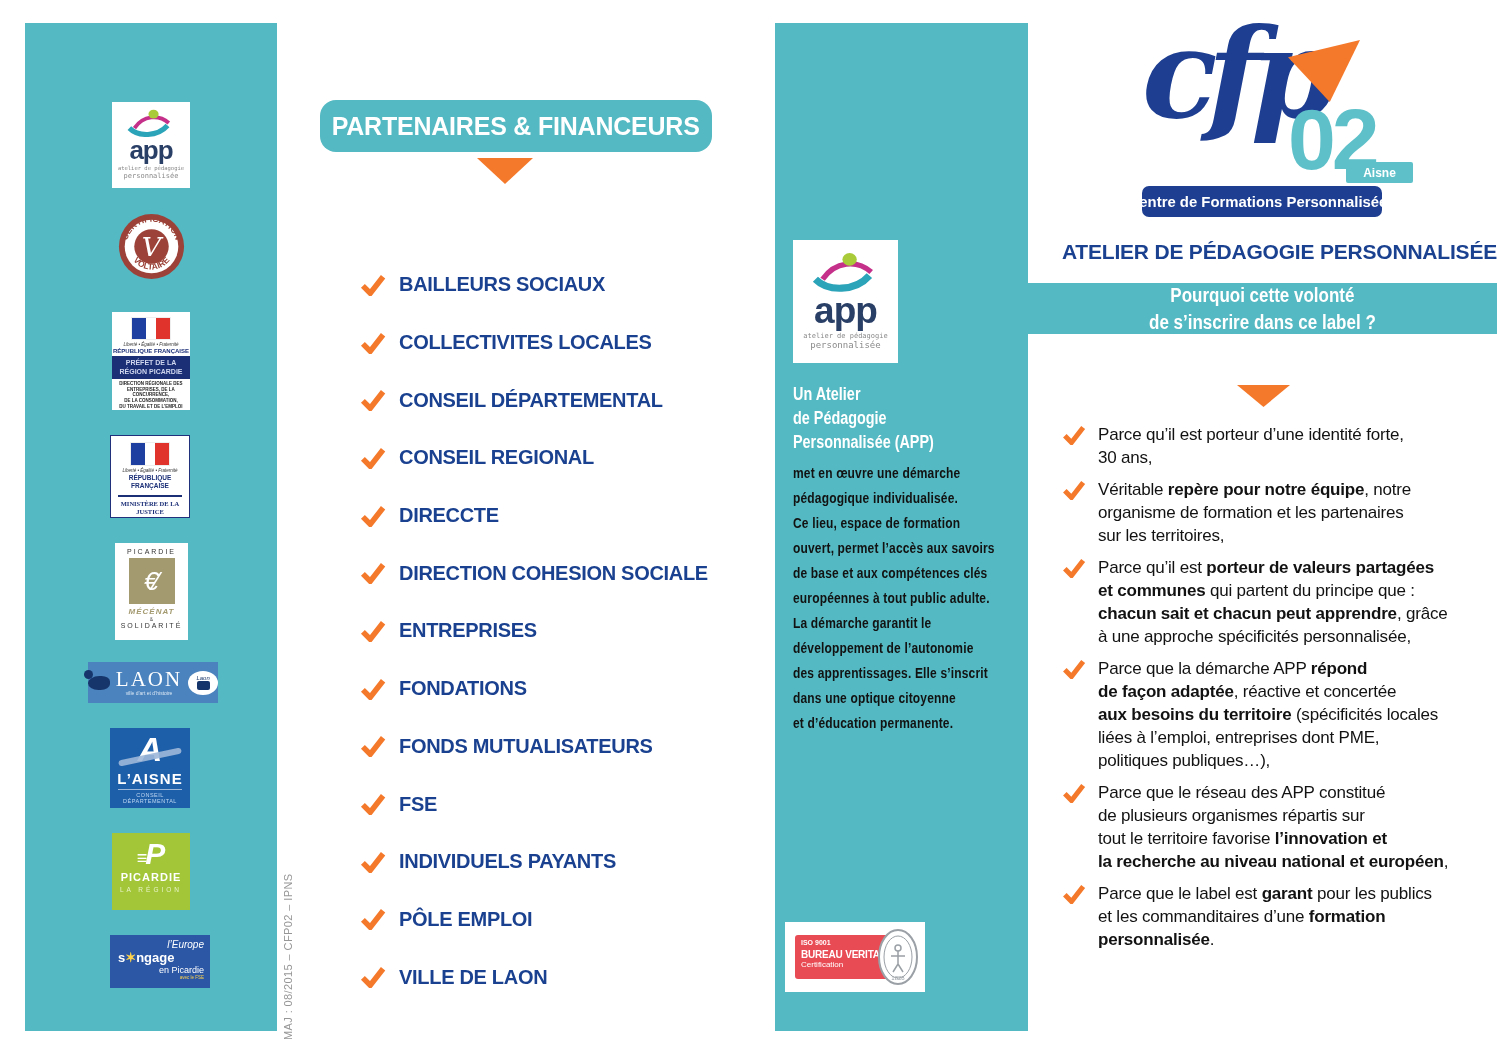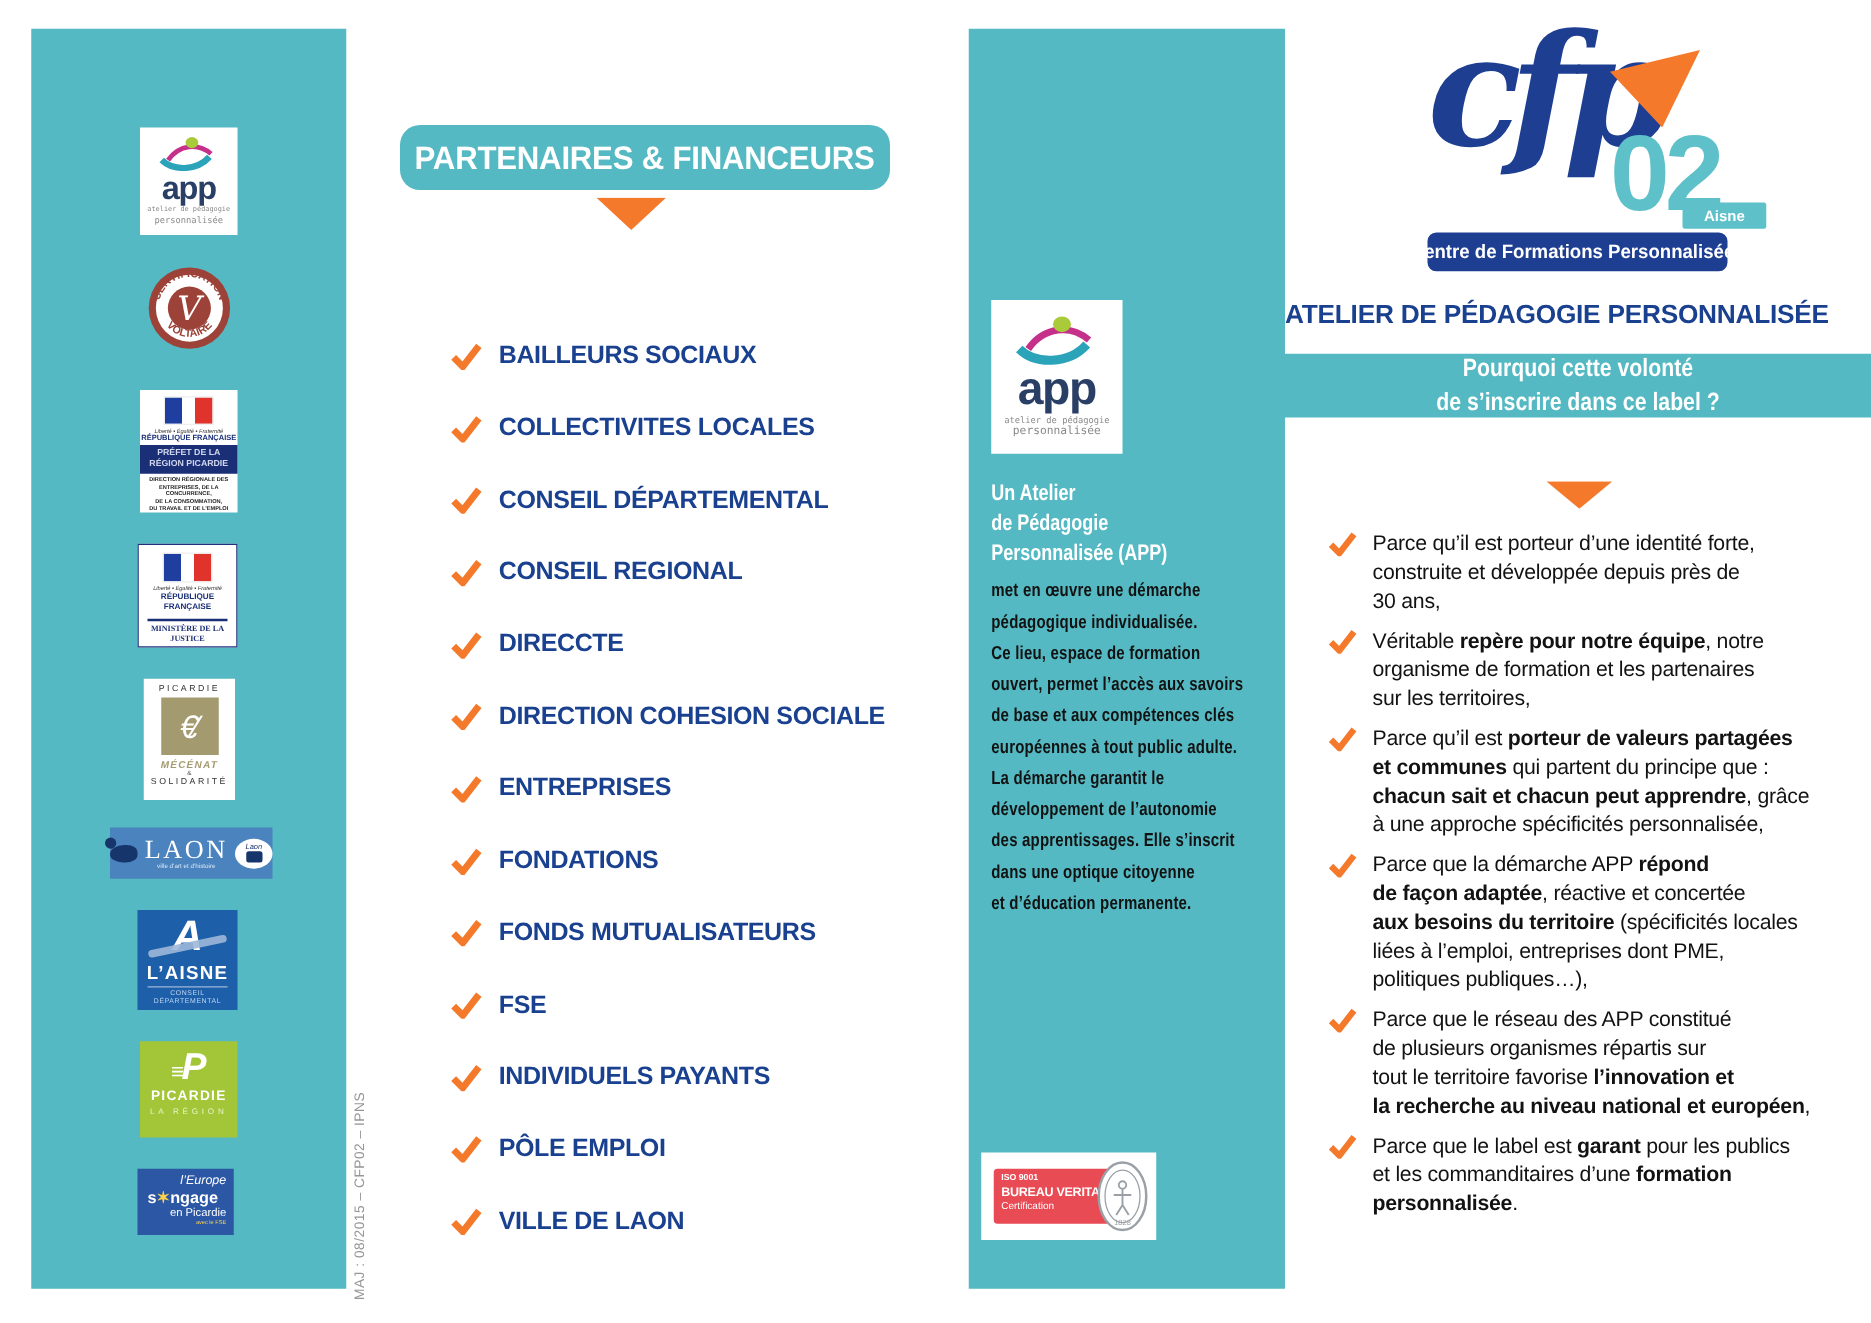--- a/index.html
+++ b/index.html
@@ -58,21 +58,21 @@
   .bv-seal{position:absolute;left:92px;top:6px;}
 
   
   .cfp-wrap{position:absolute;left:1140px;top:28px;width:280px;height:185px;}
   .cfp-word{position:absolute;left:2px;top:-28px;font-family:"DejaVu Serif",serif;font-style:italic;font-weight:700;font-size:124px;color:var(--cfp-navy);letter-spacing:-10px;line-height:1.2;}
   .cfp-tri{position:absolute;left:148px;top:12px;width:72px;height:62px;background:var(--orange);clip-path:polygon(0 28%,100% 0,58% 100%);}
   .cfp-02{position:absolute;left:148px;top:68px;font-weight:700;font-size:86px;color:var(--logo-teal);letter-spacing:-4px;line-height:1;}
   .cfp-aisne{position:absolute;left:206px;top:134px;width:67px;height:21px;background:var(--logo-teal);color:#fff;font-weight:700;font-size:12px;display:flex;align-items:center;justify-content:center;border-radius:2px;}
   .cfp-band{position:absolute;left:2px;top:158px;width:240px;height:31px;background:var(--cfp-navy);border-radius:7px;display:flex;align-items:center;justify-content:center;}
   .cfp-band span{color:#fff;font-weight:700;font-size:15.5px;white-space:nowrap;transform:scaleX(.96);}
-  .r-title{position:absolute;left:1028px;top:240px;width:469px;text-align:left;color:var(--navy);font-weight:700;font-size:21px;letter-spacing:-.2px;}
+  .r-title{position:absolute;left:1028px;top:240px;width:469px;text-align:right;color:var(--navy);font-weight:700;font-size:21px;letter-spacing:-.2px;}
   .q-band{position:absolute;left:1028px;top:283px;width:469px;height:51px;background:var(--teal);display:flex;align-items:center;justify-content:center;}
   .q-band .qt{color:#fff;font-weight:700;font-size:20px;line-height:27px;text-align:center;transform:scaleX(.85);white-space:nowrap;}
   .bullets{position:absolute;left:1062px;top:423px;width:430px;display:flex;flex-direction:column;}
   .b-row{display:flex;margin-bottom:9px;}
   .b-row .check{width:24px;height:20px;margin:2px 12px 0 0;}
   .b-lines div{color:var(--ink);font-size:17px;line-height:23px;letter-spacing:-.2px;white-space:nowrap;}
   .b-lines .b{font-weight:700;}
 </style>
 </head>
 <body>
@@ -160,21 +160,21 @@
       <div style="width:64px;height:1px;background:#9db8d8;margin:2px auto;"></div>
       <div style="font-size:5.5px;color:#bcd6f0;letter-spacing:.5px;">CONSEIL DÉPARTEMENTAL</div>
     </div>
 
     <div class="pic-box abs" style="left:87px;top:810px;width:78px;height:77px;padding-top:6px;">
       <div style="font-size:30px;font-weight:700;font-style:italic;line-height:1;"><span style="font-size:18px;letter-spacing:-2px;">≡</span><span>P</span></div>
       <div style="font-size:11px;font-weight:700;letter-spacing:1px;margin-top:2px;">PICARDIE</div>
       <div style="font-size:6.5px;color:#e8f3c8;letter-spacing:3px;margin-top:3px;">LA RÉGION</div>
     </div>
 
-    <div class="eu-box abs" style="left:85px;top:912px;width:77px;height:53px;">
+    <div class="eu-box abs" style="left:85px;top:912px;width:100px;height:53px;">
       <div style="font-size:10px;font-style:italic;">l’Europe</div>
       <div style="font-size:13px;font-weight:700;text-align:left;padding-left:2px;"><span>s</span><span class="star">✶</span><span>ngage</span></div>
       <div style="font-size:9px;">en Picardie</div>
       <div style="font-size:4.5px;color:#ffd24a;">avec le FSE</div>
     </div>
   </div>
 
   <div class="vtext" style="left:282px;top:1040px;">MAJ : 08/2015 – CFP02 – IPNS</div>
 
   <div class="hdr-box">
@@ -346,21 +346,20 @@
   <div class="tri" style="left:1237px;top:385px;width:53px;height:22px;"></div>
 
   <div class="bullets">
 
     <div class="b-row">
       <svg class="check" viewBox="0 0 28 24">
           <path d="M3 13 L11 21 L25 3"></path>
         </svg>
       <div class="b-lines">
           <div><span>Parce qu’il est porteur d’une identité forte,</span></div>
-          <div><span>construite et développée depuis près de</span></div>
           <div><span>30 ans,</span></div>
         </div>
     </div>
 
     <div class="b-row">
       <svg class="check" viewBox="0 0 28 24">
           <path d="M3 13 L11 21 L25 3"></path>
         </svg>
       <div class="b-lines">
           <div><span>Véritable </span><span class="b">repère pour notre équipe</span><span>, notre</span></div>

